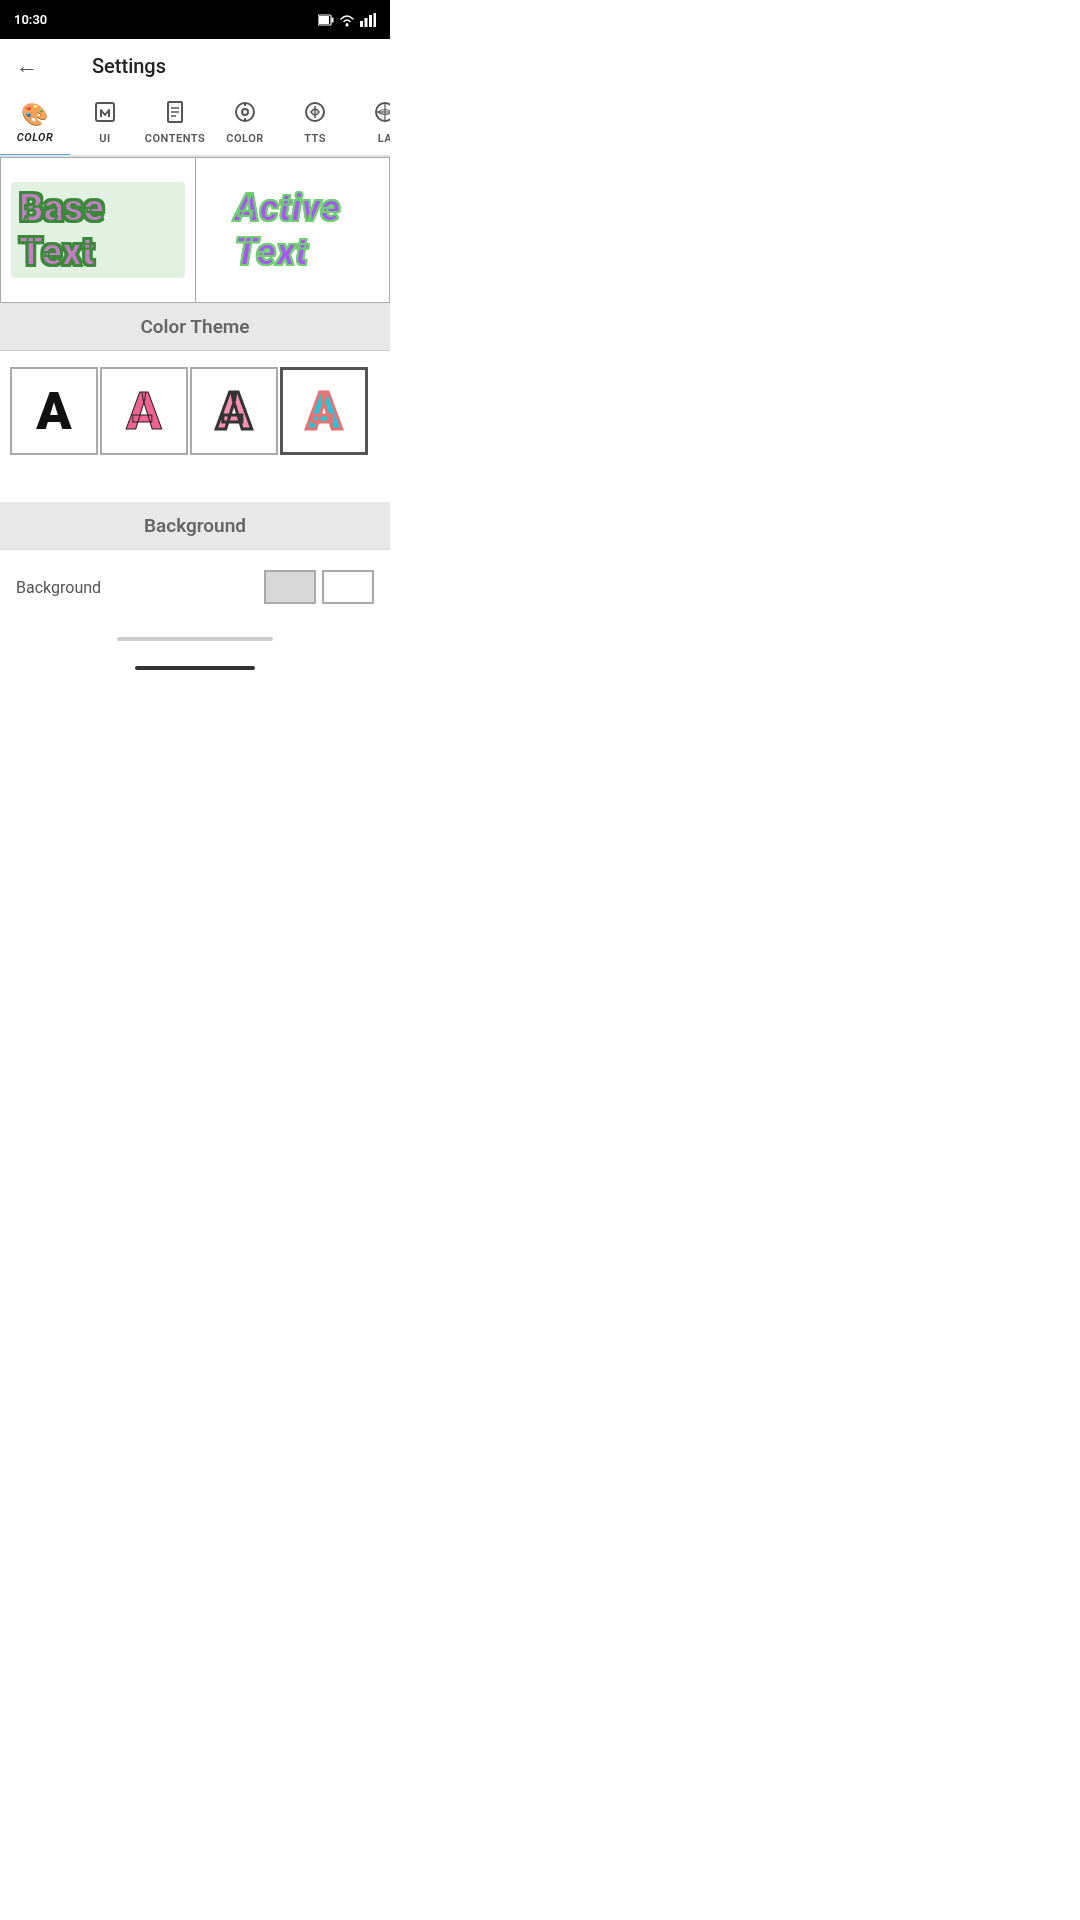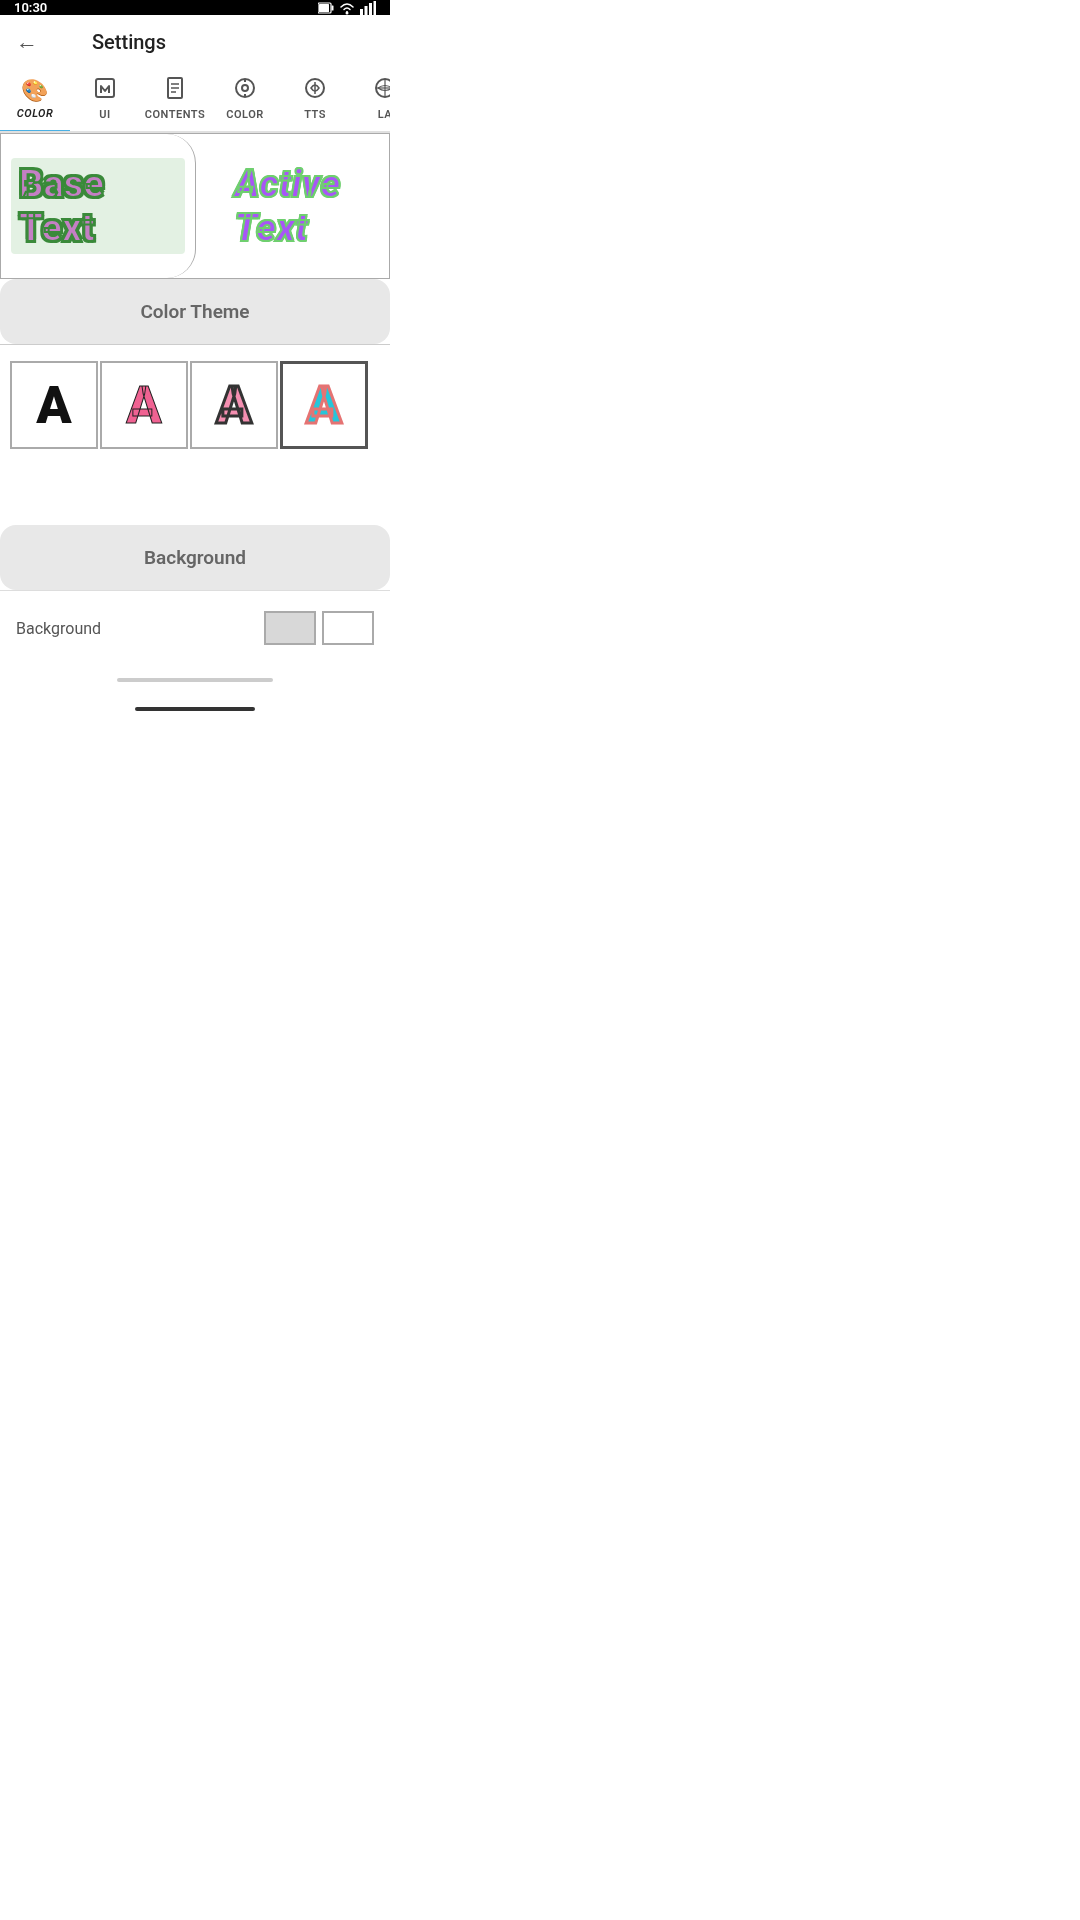--- a/index.html
+++ b/index.html
@@ -13,21 +13,21 @@
       overflow-x: hidden;
     }
 
     
     .status-bar {
       background: #000;
       color: #fff;
       display: flex;
       justify-content: space-between;
       align-items: center;
-      padding: 0 14px;
+      padding: 12px 14px;
       font-size: 13px;
       font-weight: 600;
     }
     .status-right {
       display: flex;
       align-items: center;
       gap: 4px;
     }
 
     
@@ -98,21 +98,20 @@
     }
     .preview-box {
       flex: 1;
       padding: 24px 10px;
       display: flex;
       align-items: center;
       justify-content: center;
       background: #fff;
       border-right: 1.5px solid #aaa;
       min-height: 130px;
-      border-radius: 29px;
     }
     .preview-box:last-child {
       border-right: none;
     }
     .base-text {
       font-size: 38px;
       font-weight: 900;
       color: #c47fc4;
       -webkit-text-stroke: 2px #3a8a3a;
       text-shadow: 2px 2px 0 #3a8a3a, -2px 2px 0 #3a8a3a, 2px -2px 0 #3a8a3a, -2px -2px 0 #3a8a3a;
@@ -126,23 +125,22 @@
       color: #a855f7;
       -webkit-text-stroke: 2px #6fcf6f;
       text-shadow: 1px 1px 0 #6fcf6f, -1px 1px 0 #6fcf6f, 1px -1px 0 #6fcf6f, -1px -1px 0 #6fcf6f;
       font-style: italic;
       margin-left: 29px;
     }
 
     
     .section-header {
       background: #e8e8e8;
-      padding: 21px 16px;
+      padding: 12px 16px;
       text-align: center;
-      border-radius: 16px;
     }
     .section-title {
       font-size: 19px;
       font-weight: 600;
       color: #666;
     }
     .section-divider {
       border: none;
       border-top: 1px solid #ccc;
       margin: 0;
@@ -167,21 +165,21 @@
       margin-right: 2px;
       font-size: 52px;
       font-weight: 900;
     }
     .theme-option:last-child {
       border: 3px solid #555;
     }
 
     
     .bg-section {
-      margin-top: 60px;
+      margin-top: 31px;
     }
     .bg-label-row {
       display: flex;
       align-items: center;
       justify-content: space-between;
       padding: 20px 16px;
       border-top: 1px solid #ddd;
     }
     .bg-label {
       font-size: 16px;

